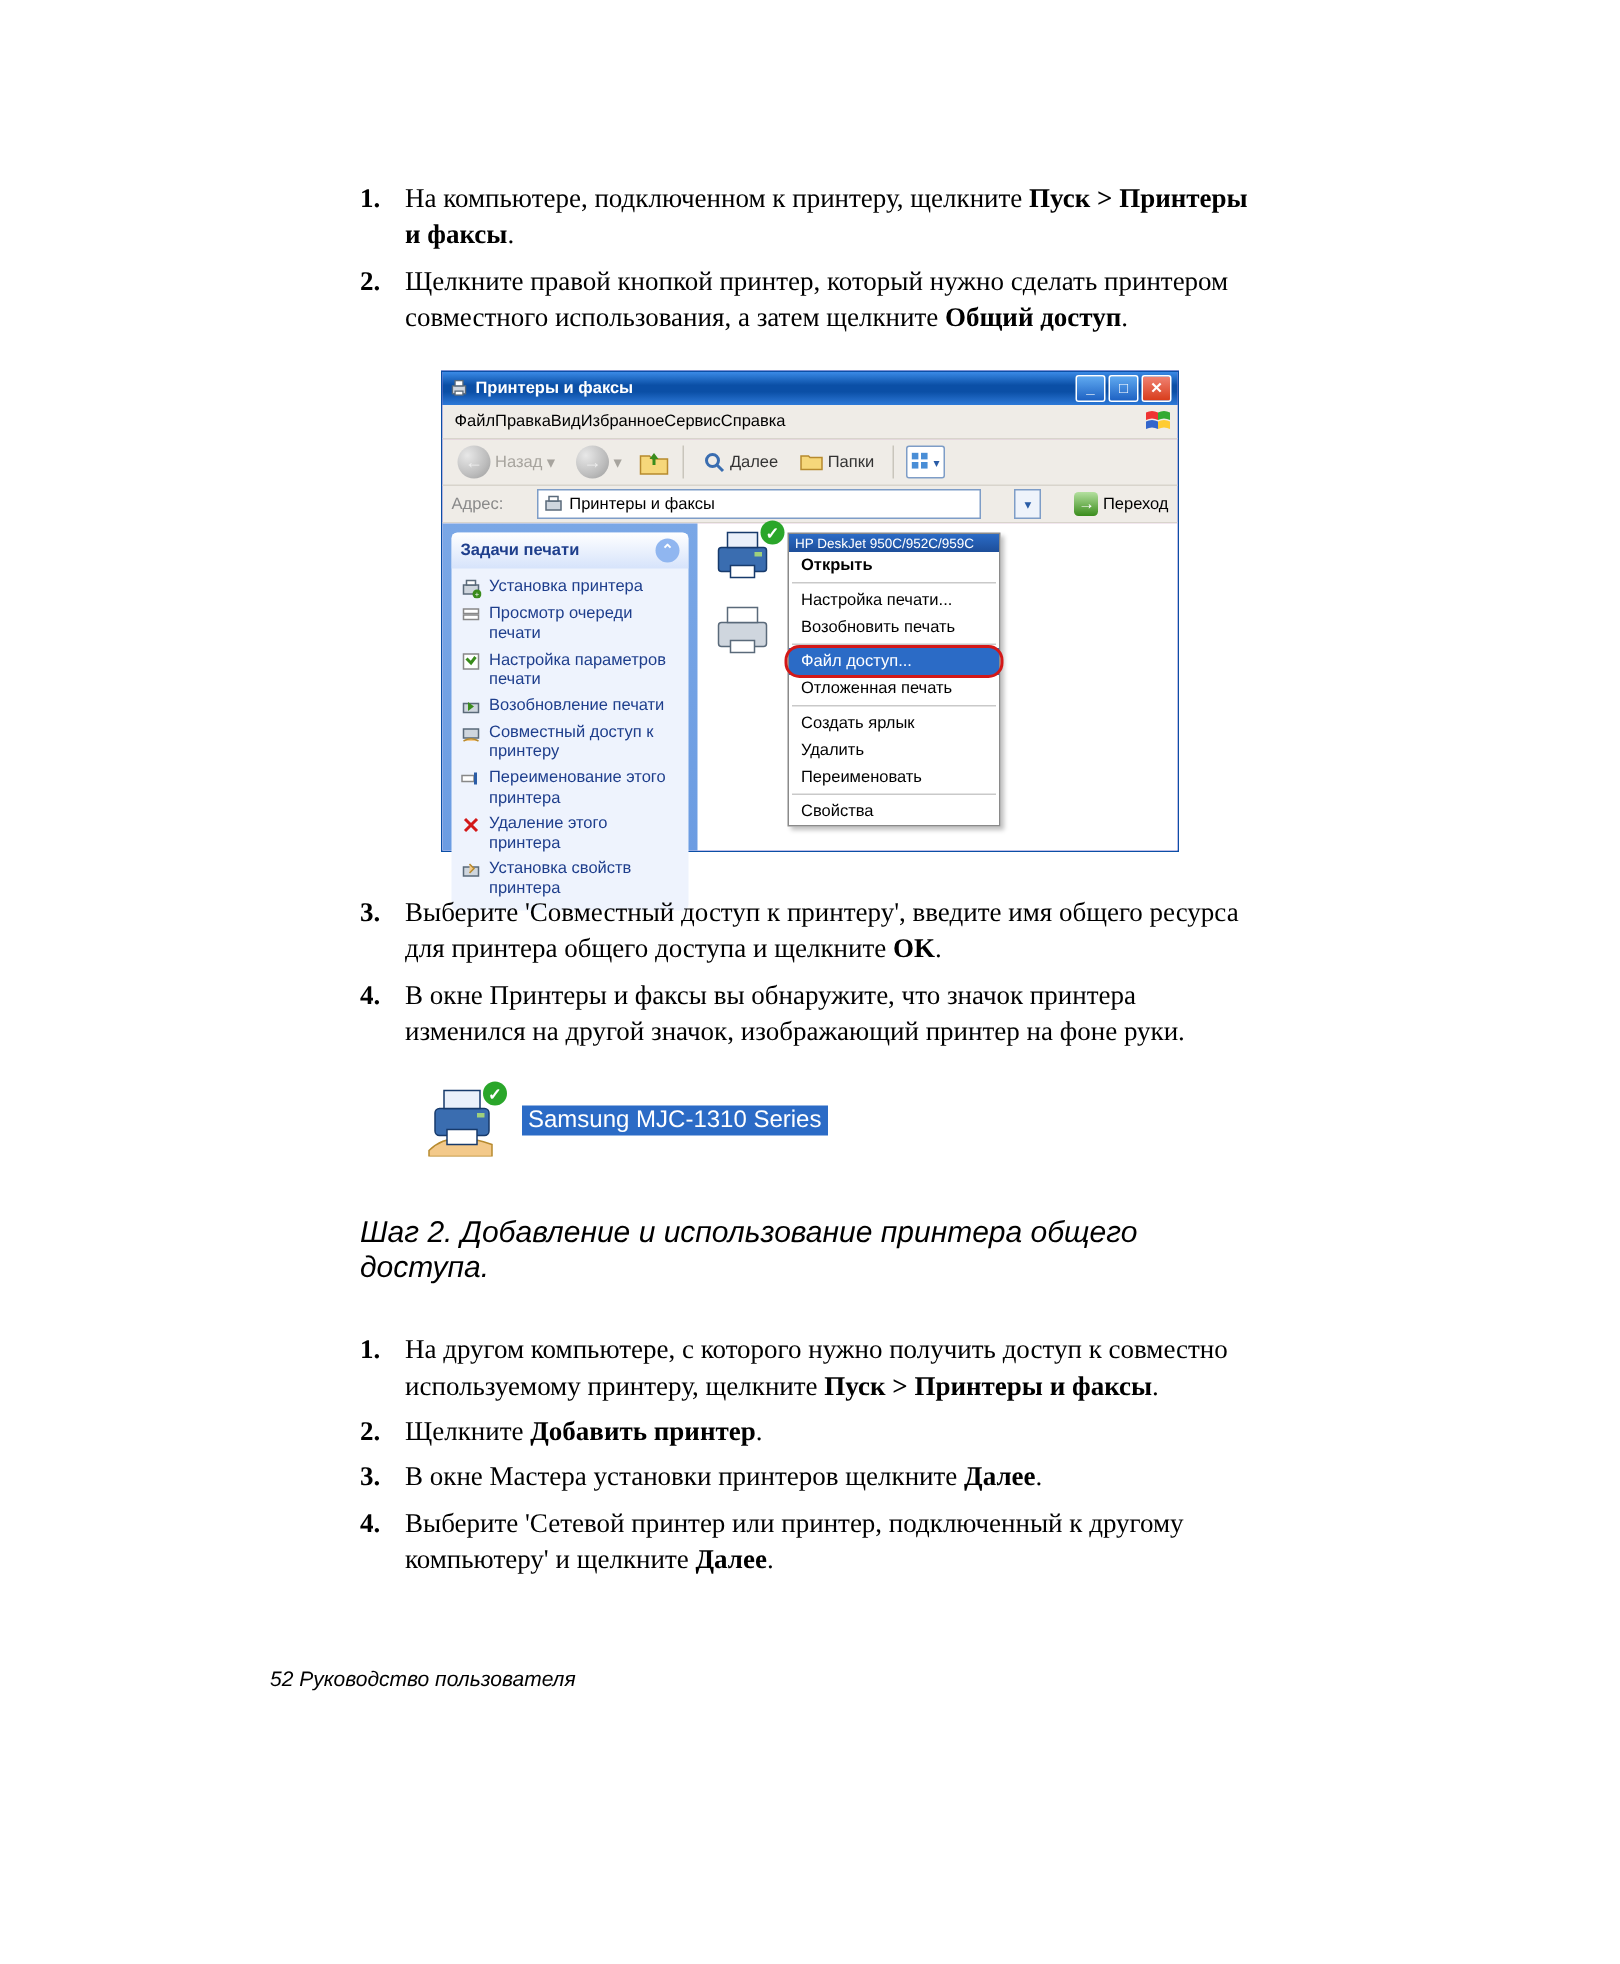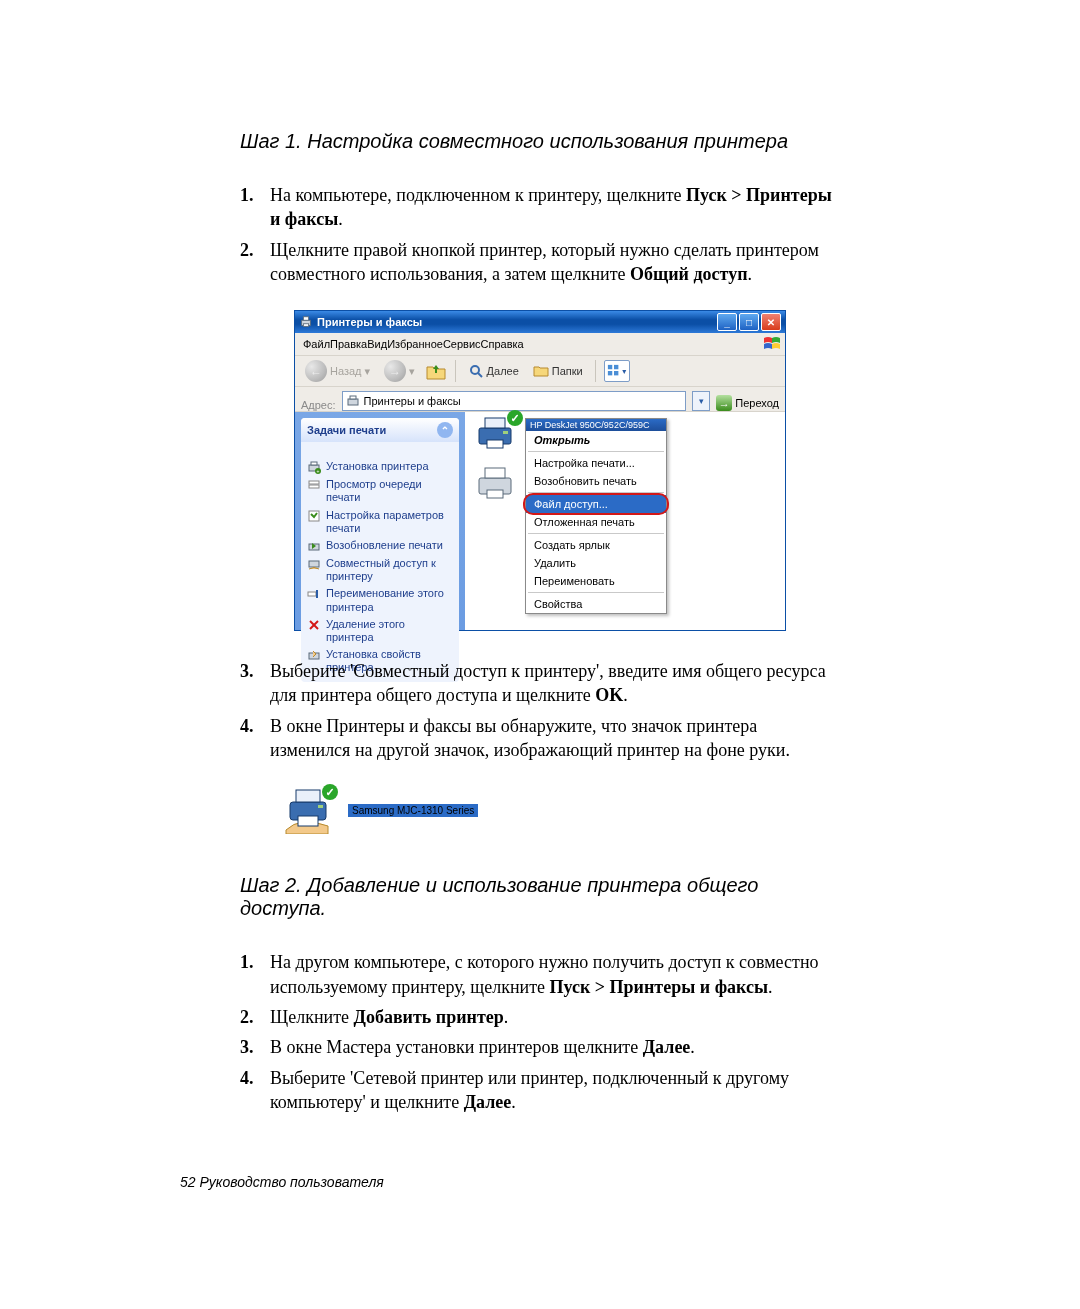--- a/index.html
+++ b/index.html
@@ -128,21 +128,21 @@
   .tb-icon { width: 16px; height: 16px; }
   .tb-views {
     width: 24px; height: 20px; border: 1px solid #7e9dc7; background: #fff;
     display: inline-flex; align-items: center; justify-content: center;
     border-radius: 2px;
   }
 
   .xp-addressbar {
     background: #efece7;
     height: 24px;
-    display: flex; align-items: flex-end; gap: 6px;
+    display: flex; align-items: center; gap: 22px;
     padding: 0 6px;
     border-bottom: 1px solid #d8d4cc;
   }
   .xp-addressbar .lbl { color: #8a8a8a; }
   .xp-addressbar .addr-input {
     flex: 1; height: 18px; border: 1px solid #7e9dc7; background: #fff;
     display: flex; align-items: center; gap: 4px; padding: 0 3px;
   }
   .addr-drop {
     width: 16px; height: 18px; border: 1px solid #7e9dc7; background: #eef3fb;
@@ -180,21 +180,21 @@
     font-weight: bold;
     padding: 4px 6px;
     display: flex; align-items: center; justify-content: space-between;
   }
   .tg-chevron {
     width: 16px; height: 16px; border-radius: 50%;
     background: #90b6f0; color: #fff;
     display: inline-flex; align-items: center; justify-content: center;
     font-size: 10px;
   }
-  .tg-body { padding: 4px 2px 6px 2px; margin-top: 12px; }
+  .tg-body { padding: 4px 2px 6px 2px; }
   .tg-item {
     display: flex; align-items: flex-start; gap: 5px;
     padding: 2px 4px;
     color: #1e3e8c; line-height: 1.2;
   }
   .tg-ic { width: 14px; height: 14px; flex: 0 0 14px; }
 
   .content-pane {
     flex: 1; position: relative; padding: 4px 6px;
   }
@@ -219,21 +219,21 @@
     border: 1px solid #8a8a8a;
     box-shadow: 2px 2px 3px rgba(0,0,0,.25);
     font-size: 11px;
   }
   .ctx-title {
     background: linear-gradient(#2b6bc6,#1d4e9a);
     color: #fff; font-size: 9px;
     padding: 1px 4px; white-space: nowrap; overflow: hidden;
   }
   .ctx-item { padding: 3px 8px; }
-  .ctx-item.strong { font-weight: bold; font-style: italic; }
+  .ctx-item.strong { font-weight: bold; }
   .ctx-sep { height: 1px; background: #c9c9c9; margin: 2px 2px; }
   .ctx-item.hl {
     position: relative;
   }
   .ctx-item.hl .hl-bg {
     position: absolute; inset: 0;
     background: #2b6bc6;
     z-index: 0;
   }
   .ctx-item.hl .hl-text {
@@ -247,40 +247,39 @@
 
   
   .shared-printer-wrap {
     display: flex; align-items: center; gap: 8px;
     margin: 16px 0 40px 40px;
   }
   .printer-shared {
     position: relative; width: 60px; height: 48px;
   }
   .sel-label {
-    background: #2b6bc6; color: #000000;
+    background: #2b6bc6; color: #ffffff;
     font-family: Tahoma, Arial, sans-serif;
-    font-size: 10px; padding: 1px 4px;
+    font-size: 16px; padding: 1px 4px;
   }
 
   .footer {
     font-family: Arial, Helvetica, sans-serif;
     font-style: italic;
     font-size: 14px;
     color: #000;
     margin-top: 60px;
     margin-left: -60px;
   }
 </style>
 </head>
 <body>
 
 <div class="page">
 
-  <div class="step-heading">Шаг 1. Настройка совместного использования принтера</div>
 
   <ol class="doc-list">
     <li>
       <span class="num">1.</span>
       <span class="txt">
         <span>На компьютере, подключенном к принтеру, щелкните </span><span class="bold">Пуск &gt; Принтеры и факсы</span><span>.</span>
       </span>
     </li>
     <li>
       <span class="num">2.</span>

